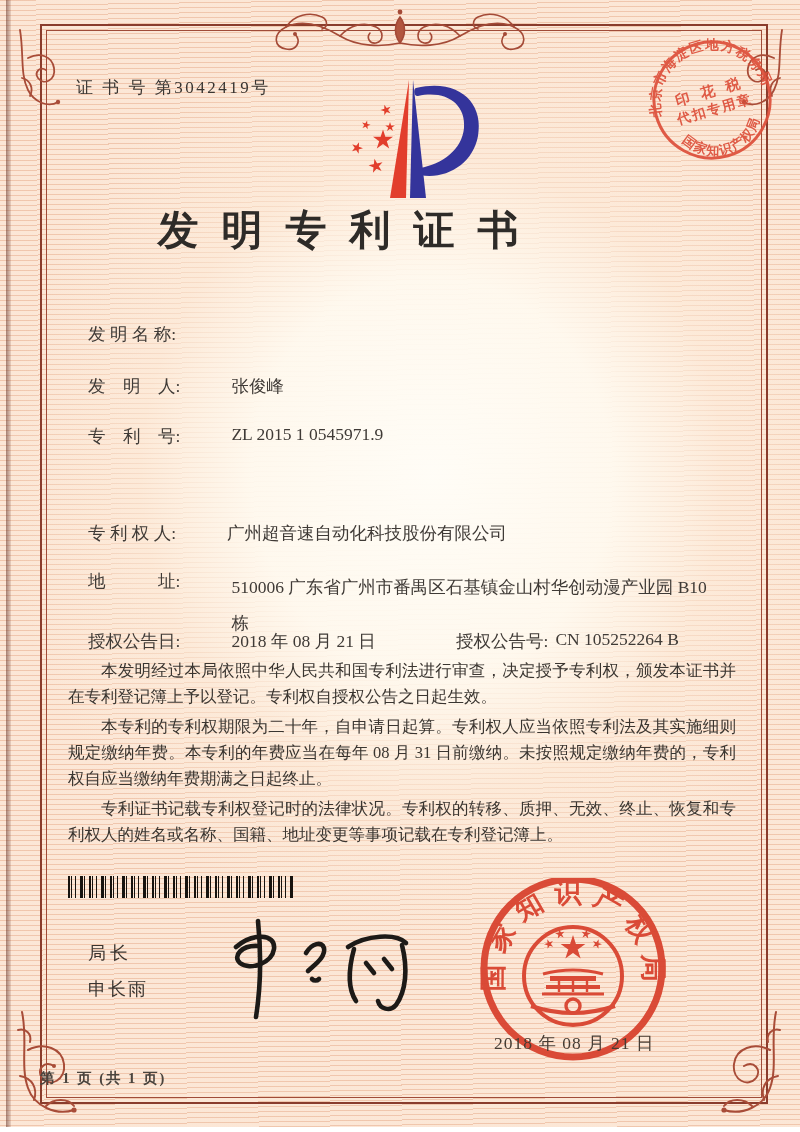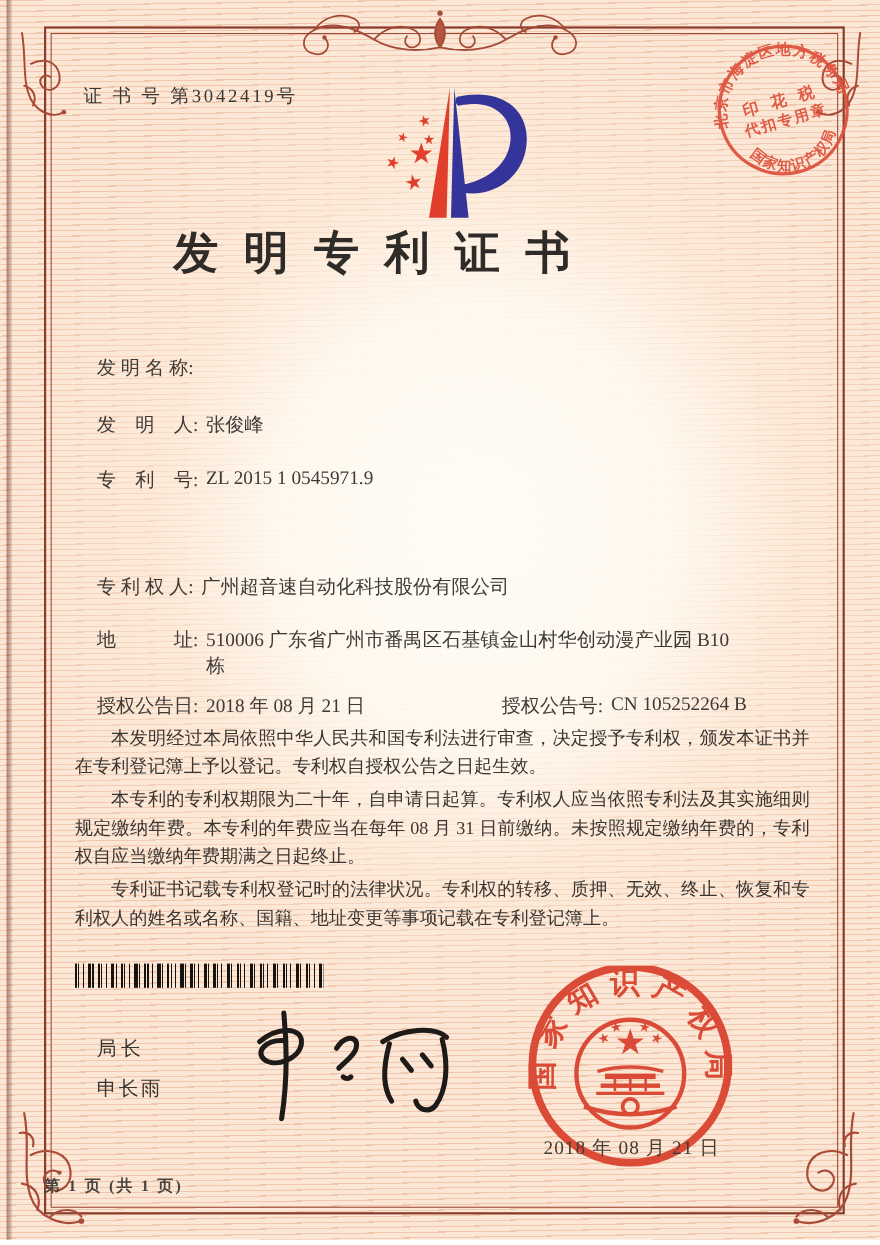--- a/index.html
+++ b/index.html
@@ -23,26 +23,26 @@
   .page-right-edge{right:0;top:0;width:6px;height:100%;background:#fff;}
   .page-bottom-edge{left:0;bottom:0;width:100%;height:5px;background:#fff;}
   
   .frame-outer{left:40px;top:24px;width:728px;height:1080px;
     border:2px solid #8a3c2c;box-sizing:border-box;}
   .frame-inner{left:46px;top:30px;width:716px;height:1068px;
     border:1px solid #a04b38;box-sizing:border-box;}
   .cert-no{left:76px;top:76px;font-size:17px;letter-spacing:2.5px;color:#3a3632;}
   .title{left:40px;top:203px;width:596px;text-align:center;font-size:41px;
     font-weight:700;letter-spacing:23px;text-indent:23px;color:#2e2b28;}
-  .field-row{left:88px;width:660px;font-size:17.5px;color:#3f3a36;display:flex;}
+  .field-row{left:88px;width:660px;font-size:17.5px;color:#3f3a36;display:flex;gap:44px;}
   .f-label{flex:none;white-space:pre;}
   .f-value{padding-left:7px;}
   .row-1{top:322px}.row-2{top:374px}.row-3{top:424px}
   .row-4{top:473px}.row-5{top:521px}
-  .row-6{top:569px}.row-6 .f-value{width:478px;line-height:24px;}
+  .row-6{top:569px}.row-6 .f-value{width:478px;line-height:36px;}
   .row-7{top:629px}
   .grant-no-pair{position:absolute;left:368px;top:0;display:flex;text-align:center;}
   .paras{left:68px;top:658px;width:668px;font-size:16.5px;line-height:26px;
     text-align:justify;color:#3a3530;}
   .paras p{margin:0 0 4px 0;text-indent:2em;}
   .barcode{left:68px;top:876px;width:226px;height:22px;
     background:repeating-linear-gradient(90deg,
       #17130f 0 2px,transparent 2px 3px,#17130f 3px 4px,transparent 4px 7px,
       #17130f 7px 8px,transparent 8px 12px,#17130f 12px 15px,
       transparent 15px 16px,#17130f 16px 17px,transparent 17px 21px);}

